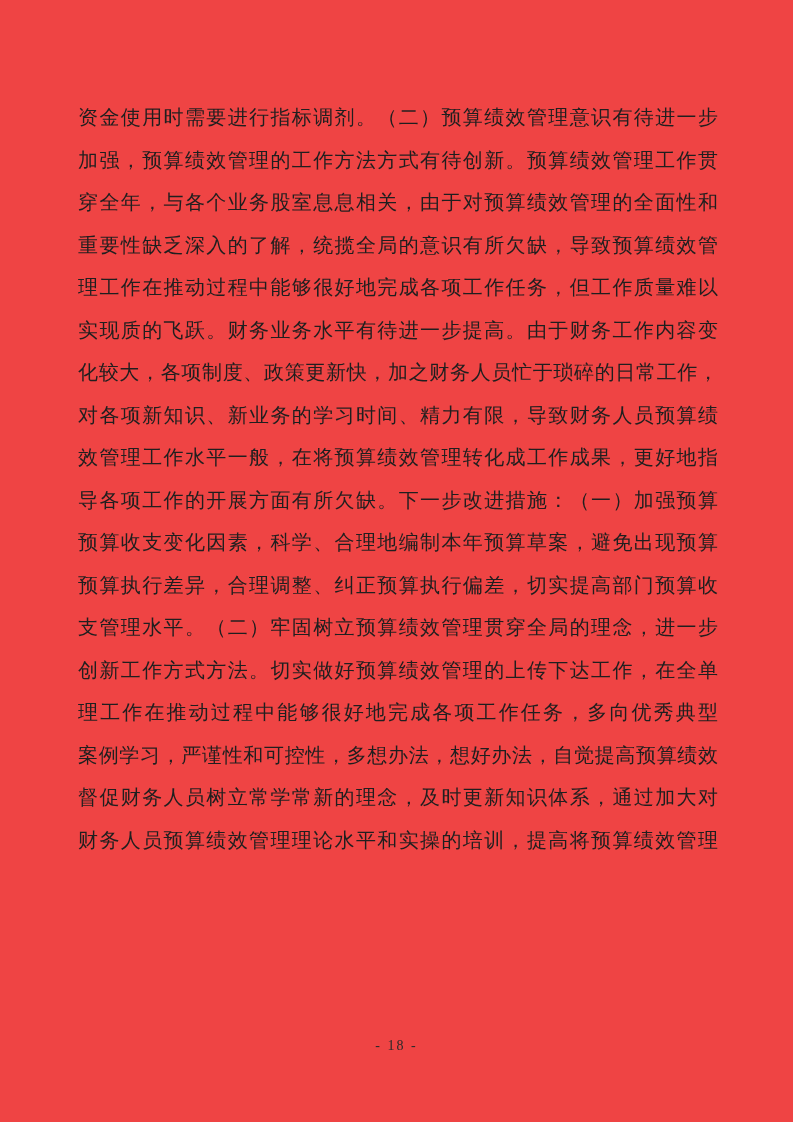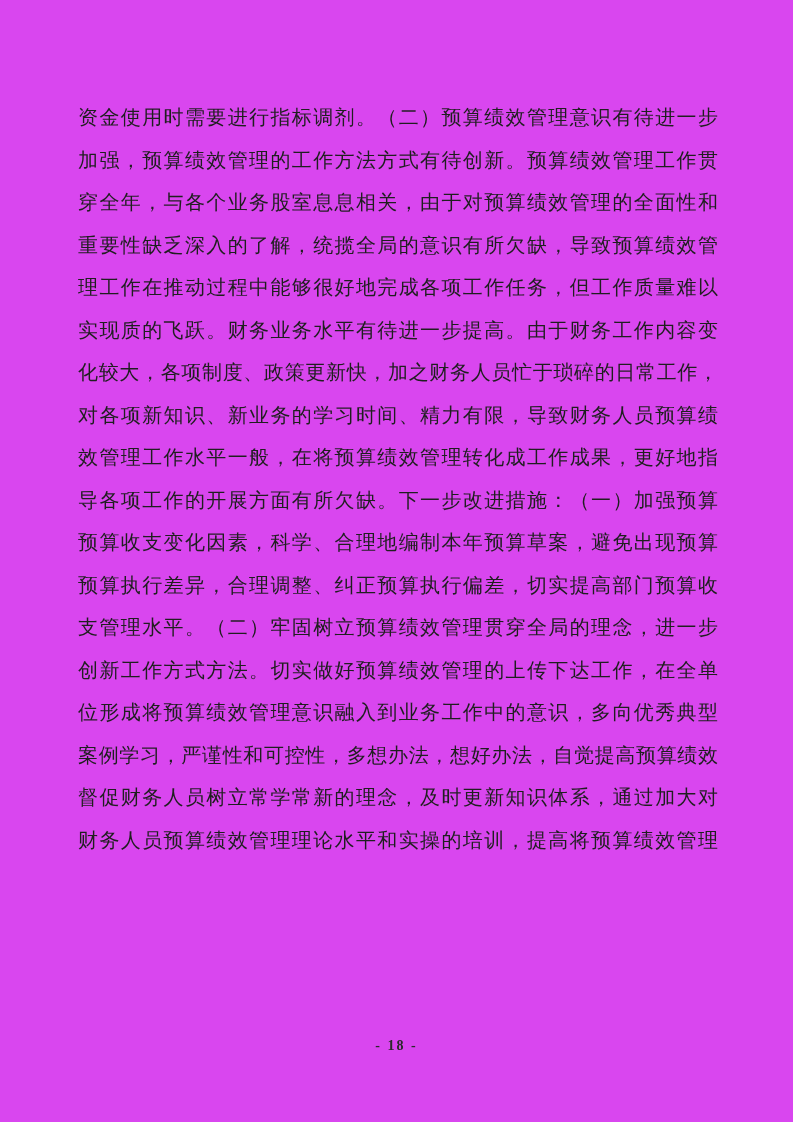--- a/index.html
+++ b/index.html
@@ -4,21 +4,21 @@
 <style>
   html, body {
     margin: 0;
     padding: 0;
     background: #ffffff;
   }
   .page {
     position: relative;
     width: 793px;
     height: 1122px;
-    background: #d946ef;
+    background: #ef4444;
     overflow: hidden;
     font-family: "Liberation Serif", serif;
   }
   .doc-body {
     position: absolute;
     left: 78px;
     top: 96px;
     width: 640px;
   }
   .text-line {
@@ -34,21 +34,20 @@
   .page-footer {
     position: absolute;
     left: 0;
     top: 1038px;
     width: 100%;
     text-align: center;
     font-size: 14px;
     letter-spacing: 2px;
     color: #2a2a2a;
     font-family: "Liberation Serif", serif;
-    font-weight: bold;
   }
 </style>
 </head>
 <body>
 
 <div class="page">
 
   <div class="doc-body">
     <div class="text-line">资金使用时需要进行指标调剂。（二）预算绩效管理意识有待进一步</div>
     <div class="text-line">加强，预算绩效管理的工作方法方式有待创新。预算绩效管理工作贯</div>
@@ -57,21 +56,21 @@
     <div class="text-line">理工作在推动过程中能够很好地完成各项工作任务，但工作质量难以</div>
     <div class="text-line">实现质的飞跃。财务业务水平有待进一步提高。由于财务工作内容变</div>
     <div class="text-line">化较大，各项制度、政策更新快，加之财务人员忙于琐碎的日常工作，</div>
     <div class="text-line">对各项新知识、新业务的学习时间、精力有限，导致财务人员预算绩</div>
     <div class="text-line">效管理工作水平一般，在将预算绩效管理转化成工作成果，更好地指</div>
     <div class="text-line">导各项工作的开展方面有所欠缺。下一步改进措施：（一）加强预算</div>
     <div class="text-line">预算收支变化因素，科学、合理地编制本年预算草案，避免出现预算</div>
     <div class="text-line">预算执行差异，合理调整、纠正预算执行偏差，切实提高部门预算收</div>
     <div class="text-line">支管理水平。（二）牢固树立预算绩效管理贯穿全局的理念，进一步</div>
     <div class="text-line">创新工作方式方法。切实做好预算绩效管理的上传下达工作，在全单</div>
-    <div class="text-line">位形成将预算绩效管理意识融入到业务工作中的意识，多向优秀典型</div>
+    <div class="text-line">理工作在推动过程中能够很好地完成各项工作任务，多向优秀典型</div>
     <div class="text-line">案例学习，严谨性和可控性，多想办法，想好办法，自觉提高预算绩效</div>
     <div class="text-line">督促财务人员树立常学常新的理念，及时更新知识体系，通过加大对</div>
     <div class="text-line">财务人员预算绩效管理理论水平和实操的培训，提高将预算绩效管理</div>
   </div>
 
   <div class="page-footer">- 18 -</div>
 
 </div>
 
 </body></html>

